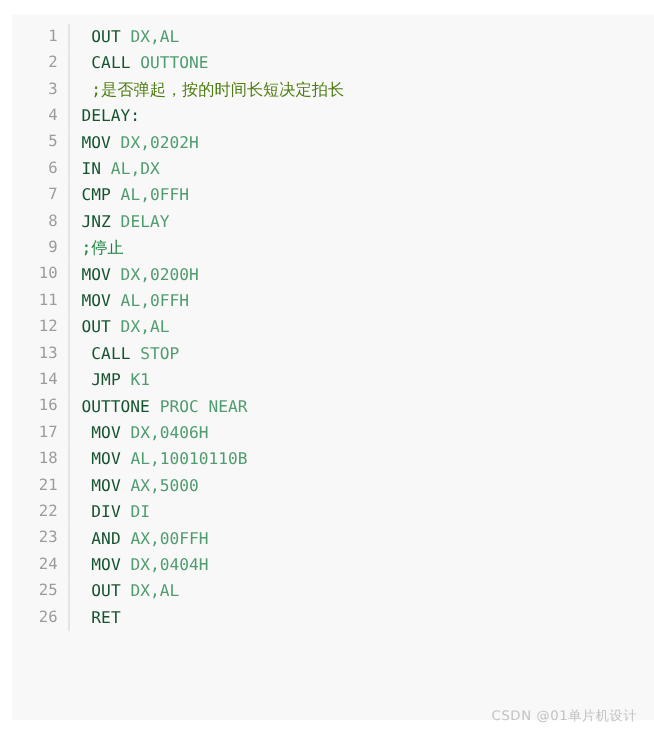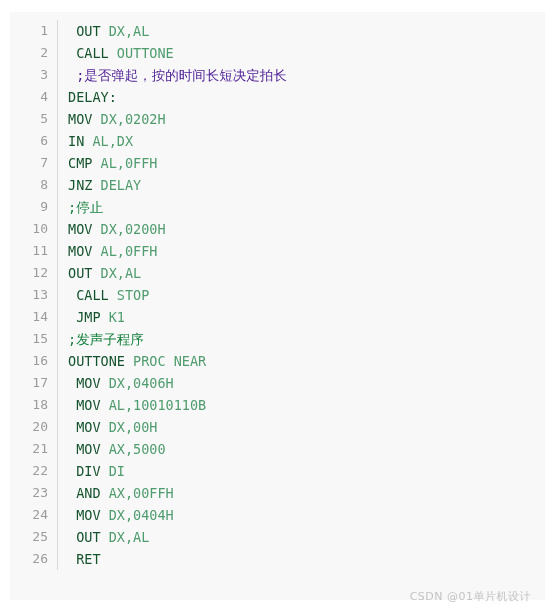--- a/index.html
+++ b/index.html
@@ -58,21 +58,21 @@
     font-family: "DejaVu Sans Mono", "Liberation Mono", monospace;
     white-space: pre;
     vertical-align: middle;
     line-height: 22px;
     background: #f8f8f8;
   }
 
   .tok-kw      { color: #14532d; }
   .tok-op      { color: #4f9c6e; margin-top: 36px; }
   .tok-comment-blue   { color: #15803d; }
-  .tok-comment-gold   { color: #4c1d95; }
+  .tok-comment-gold   { color: #4d7c0f; }
 
   .watermark {
     position: absolute;
     right: 14px;
     bottom: 8px;
     color: #c2c2c2;
     font-size: 11px;
     font-family: "DejaVu Sans", "Liberation Sans", sans-serif;
     letter-spacing: 0.5px;
     user-select: none;
@@ -135,38 +135,30 @@
         </tr>
         <tr>
           <td class="gutter-cell">13</td>
           <td class="code-cell"><span> </span><span class="tok-kw">CALL</span><span class="tok-op"> STOP</span></td>
         </tr>
         <tr>
           <td class="gutter-cell">14</td>
           <td class="code-cell"><span> </span><span class="tok-kw">JMP</span><span class="tok-op"> K1</span></td>
         </tr>
         <tr>
-          <td class="gutter-cell">15</td>
-          <td class="code-cell"><span class="tok-comment-blue">;发声子程序</span></td>
-        </tr>
-        <tr>
           <td class="gutter-cell">16</td>
           <td class="code-cell"><span class="tok-kw">OUTTONE</span><span class="tok-op"> PROC NEAR</span></td>
         </tr>
         <tr>
           <td class="gutter-cell">17</td>
           <td class="code-cell"><span> </span><span class="tok-kw">MOV</span><span class="tok-op"> DX,0406H</span></td>
         </tr>
         <tr>
           <td class="gutter-cell">18</td>
           <td class="code-cell"><span> </span><span class="tok-kw">MOV</span><span class="tok-op"> AL,10010110B</span></td>
-        </tr>
-        <tr>
-          <td class="gutter-cell">20</td>
-          <td class="code-cell"><span> </span><span class="tok-kw">MOV</span><span class="tok-op"> DX,00H</span></td>
         </tr>
         <tr>
           <td class="gutter-cell">21</td>
           <td class="code-cell"><span> </span><span class="tok-kw">MOV</span><span class="tok-op"> AX,5000</span></td>
         </tr>
         <tr>
           <td class="gutter-cell">22</td>
           <td class="code-cell"><span> </span><span class="tok-kw">DIV</span><span class="tok-op"> DI</span></td>
         </tr>
         <tr>

